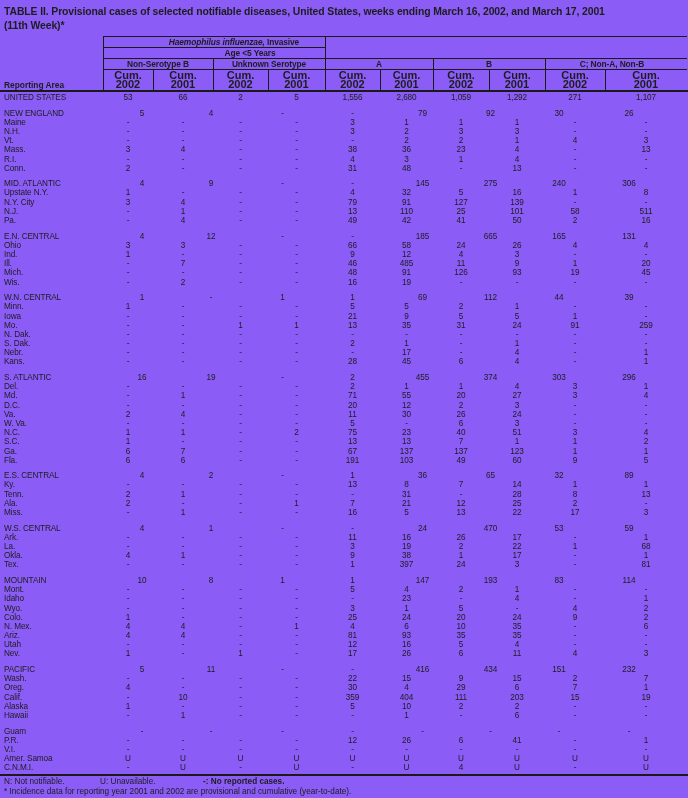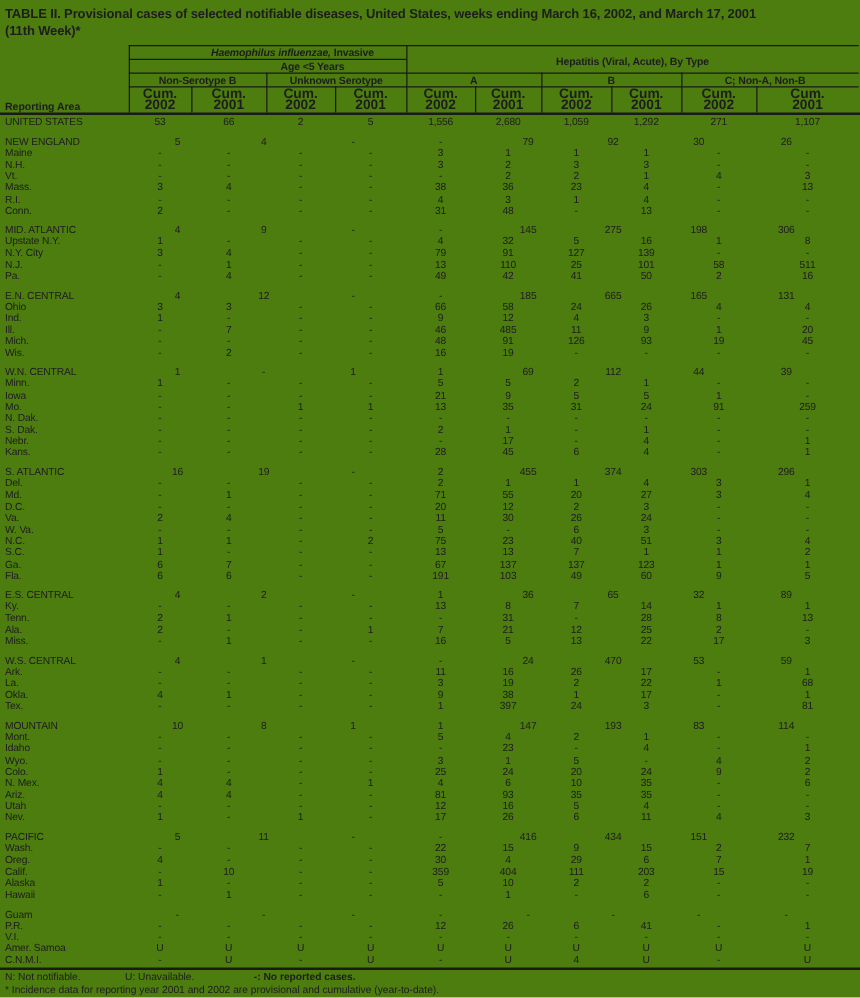--- a/index.html
+++ b/index.html
@@ -1,19 +1,19 @@
 <!DOCTYPE html>
 <html><head>
 <meta charset="utf-8">
 <style>
   html,body{margin:0;padding:0;background:#ffffff;}
   .page{
     position:relative;
     width:688px;height:798px;
-    background:#4d7c0f;
+    background:#8b5cf6;
     font-family:"Liberation Sans","DejaVu Sans",sans-serif;
     color:#1d1d1d;
     overflow:hidden;
   }
   .title{
     position:absolute;left:4px;top:5px;width:682px;
     font-size:10.4px;font-weight:bold;line-height:13.5px;
     letter-spacing:-0.1px;
   }
   
@@ -72,21 +72,20 @@
   <div class="vline" style="left:433px;top:58px;height:32px;"></div>
   <div class="vline" style="left:545px;top:58px;height:32px;"></div>
   <div class="vline" style="left:153px;top:69px;height:21px;"></div>
   <div class="vline" style="left:268px;top:69px;height:21px;"></div>
   <div class="vline" style="left:380px;top:69px;height:21px;"></div>
   <div class="vline" style="left:489px;top:69px;height:21px;"></div>
   <div class="vline" style="left:605px;top:69px;height:21px;"></div>
 
   <div class="hlabel" style="left:103px;top:37px;width:222px;padding-left:20px;"><span class="it">Haemophilus influenzae,</span><span> Invasive</span></div>
   <div class="hlabel" style="left:103px;top:48px;width:222px;padding-left:36px;">Age &lt;5 Years</div>
-  <div class="hlabel" style="left:325px;top:44px;width:362px;">Hepatitis (Viral, Acute), By Type</div>
   <div class="hlabel" style="left:103px;top:59px;width:110px;">Non-Serotype B</div>
   <div class="hlabel" style="left:213px;top:59px;width:112px;">Unknown Serotype</div>
   <div class="hlabel" style="left:325px;top:59px;width:108px;">A</div>
   <div class="hlabel" style="left:433px;top:59px;width:112px;">B</div>
   <div class="hlabel" style="left:545px;top:59px;width:134px;">C; Non-A, Non-B</div>
 
   <div class="cumcell" style="left:103px;width:50px;">
       <div>Cum.</div>
       <div>2002</div>
     </div>
@@ -235,21 +234,21 @@
         <div class="cell c9">-</div>
       </div>
       <div class="trow gap">
         <div class="cell label">MID. ATLANTIC</div>
         <div class="cell c0">4</div>
         <div class="cell c1">9</div>
         <div class="cell c2">-</div>
         <div class="cell c3">-</div>
         <div class="cell c4">145</div>
         <div class="cell c5">275</div>
-        <div class="cell c6">198</div>
+        <div class="cell c6">240</div>
         <div class="cell c7">306</div>
         <div class="cell c8">61</div>
         <div class="cell c9">535</div>
       </div>
       <div class="trow">
         <div class="cell label">Upstate N.Y.</div>
         <div class="cell c0">1</div>
         <div class="cell c1">-</div>
         <div class="cell c2">-</div>
         <div class="cell c3">-</div>

